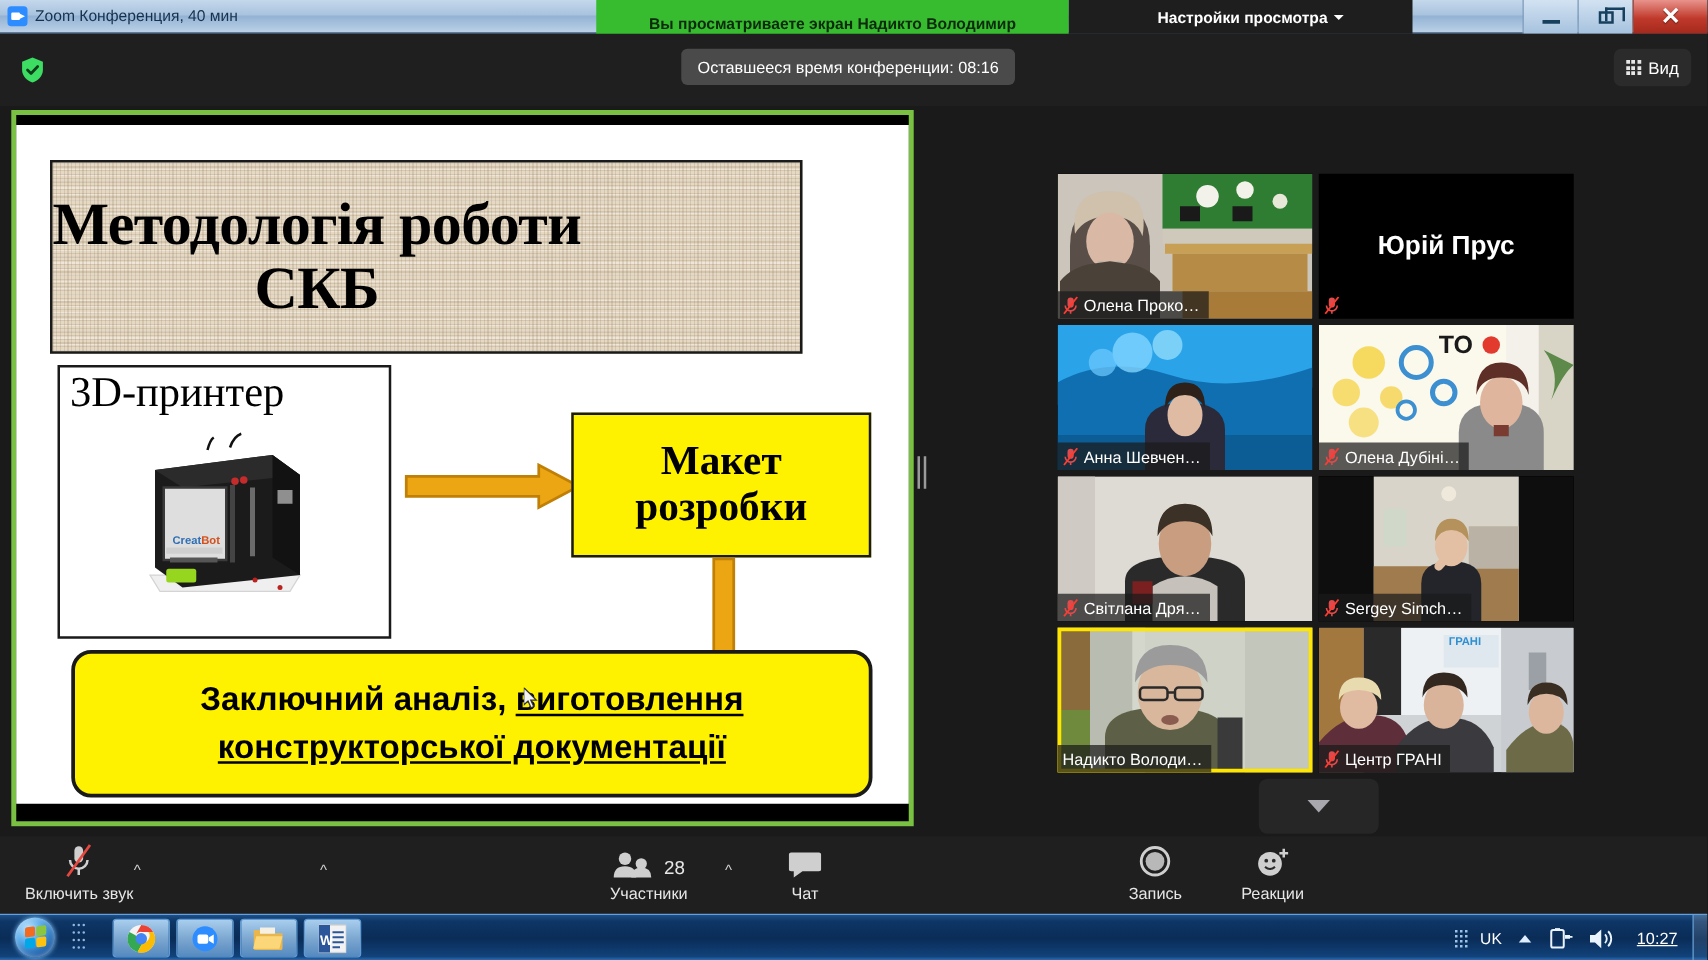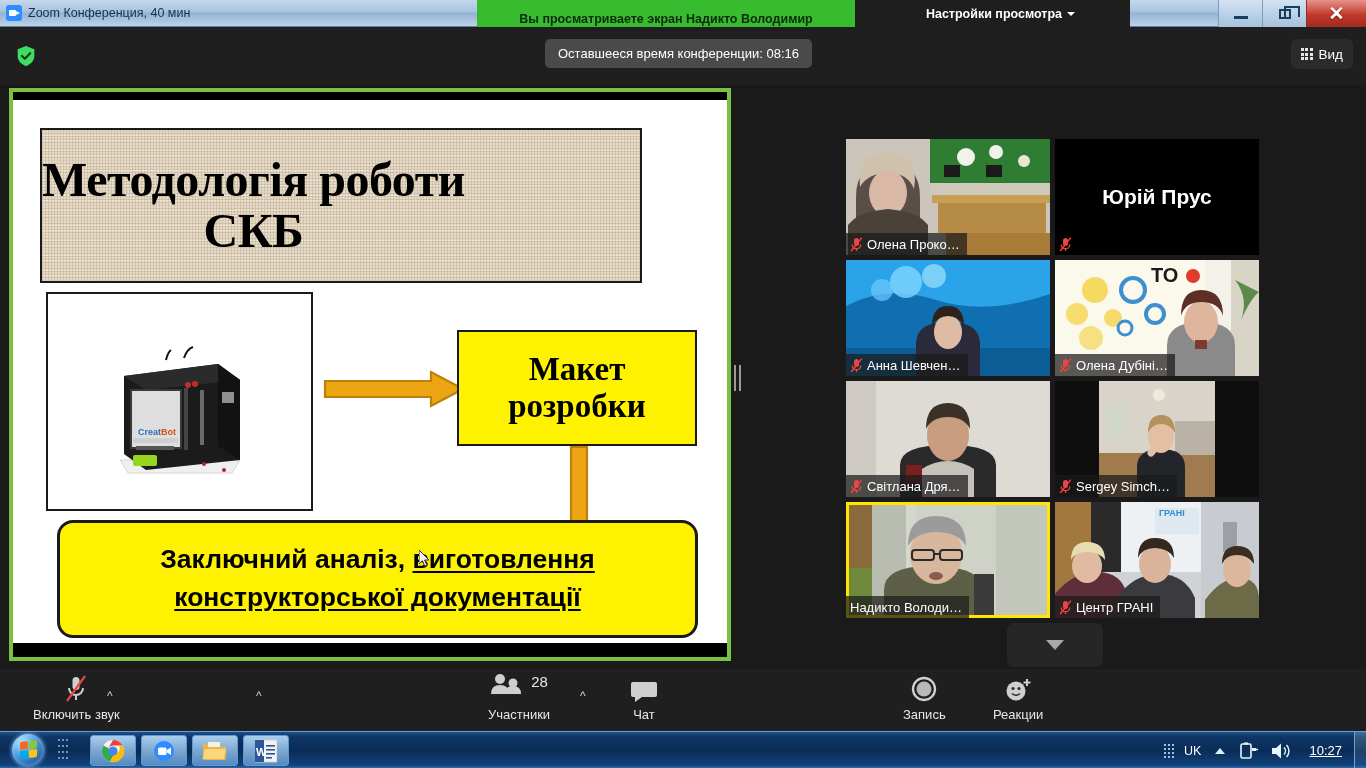--- a/index.html
+++ b/index.html
@@ -207,20 +207,21 @@
   </div>
 
   <div class="share-area">
     <div class="slide">
 
       <div class="title-box">
         <h1><span>Методологія роботи</span><br><span>СКБ</span></h1>
       </div>
 
       <div class="printer-box">
+        <div class="lbl">3D-принтер</div>
         <svg class="printer-img" viewBox="0 0 160 160">
           <rect x="8" y="120" width="136" height="9" fill="#fff"></rect>
           <polygon points="20,118 140,118 132,131 28,131" fill="#efefef" stroke="#d4d4d4"></polygon>
           <path d="M66 18 q2 -8 5 -10" stroke="#111" stroke-width="2" fill="none"></path>
           <path d="M84 16 q3 -9 9 -11" stroke="#111" stroke-width="2" fill="none"></path>
           <polygon points="24,34 118,22 140,38 140,118 46,128 24,112" fill="#1b1b1b"></polygon>
           <polygon points="24,34 118,22 140,38 46,48" fill="#2b2b2b"></polygon>
           <polygon points="118,22 140,38 140,118 118,104" fill="#121212"></polygon>
           <rect x="31" y="48" width="50" height="58" fill="#efefef" opacity=".92"></rect>
           <rect x="31" y="48" width="50" height="58" fill="none" stroke="#3a3a3a" stroke-width="2"></rect>
@@ -467,37 +468,37 @@
       </div>
     </div>
   </div>
 
   <div class="scrolldown">
     <span class="chev-lg"></span>
   </div>
 
   <div class="toolbar">
 
-    <div class="tool" style="left:33px">
+    <div class="tool" style="left:20px">
       <span class="ico">
         <svg width="24" height="28" viewBox="0 0 24 28">
           <rect x="8.5" y="2" width="7" height="13" rx="3.5" fill="#cfcfcf"></rect>
           <path d="M5 13 a7 7 0 0 0 14 0" stroke="#cfcfcf" stroke-width="2" fill="none"></path>
           <line x1="12" y1="20" x2="12" y2="25" stroke="#cfcfcf" stroke-width="2"></line>
           <line x1="3" y1="26" x2="21" y2="1" stroke="#e5483f" stroke-width="2.2"></line>
         </svg>
       </span>
       <span class="lbl">Включить звук</span>
     </div>
     <span class="caret" style="left:107px">^</span>
 
     <span class="caret" style="left:256px">^</span>
 
     <div class="tool" style="left:488px">
-      <span class="ico" style="gap:5px; align-items:flex-start;">
+      <span class="ico" style="gap:5px; align-items:flex-end;">
         <svg width="32" height="22" viewBox="0 0 32 22">
           <circle cx="10" cy="6" r="5" fill="#cfcfcf"></circle>
           <path d="M1 21 q0 -9 9 -9 q9 0 9 9Z" fill="#cfcfcf"></path>
           <circle cx="23" cy="10" r="4.5" fill="#cfcfcf"></circle>
           <path d="M15 21 q0 -8 8 -8 q8 0 8 8Z" fill="#cfcfcf"></path>
         </svg>
         <span style="font-size:15px;color:#e6e6e6;margin-left:4px;">28</span>
       </span>
       <span class="lbl">Участники</span>
     </div>

